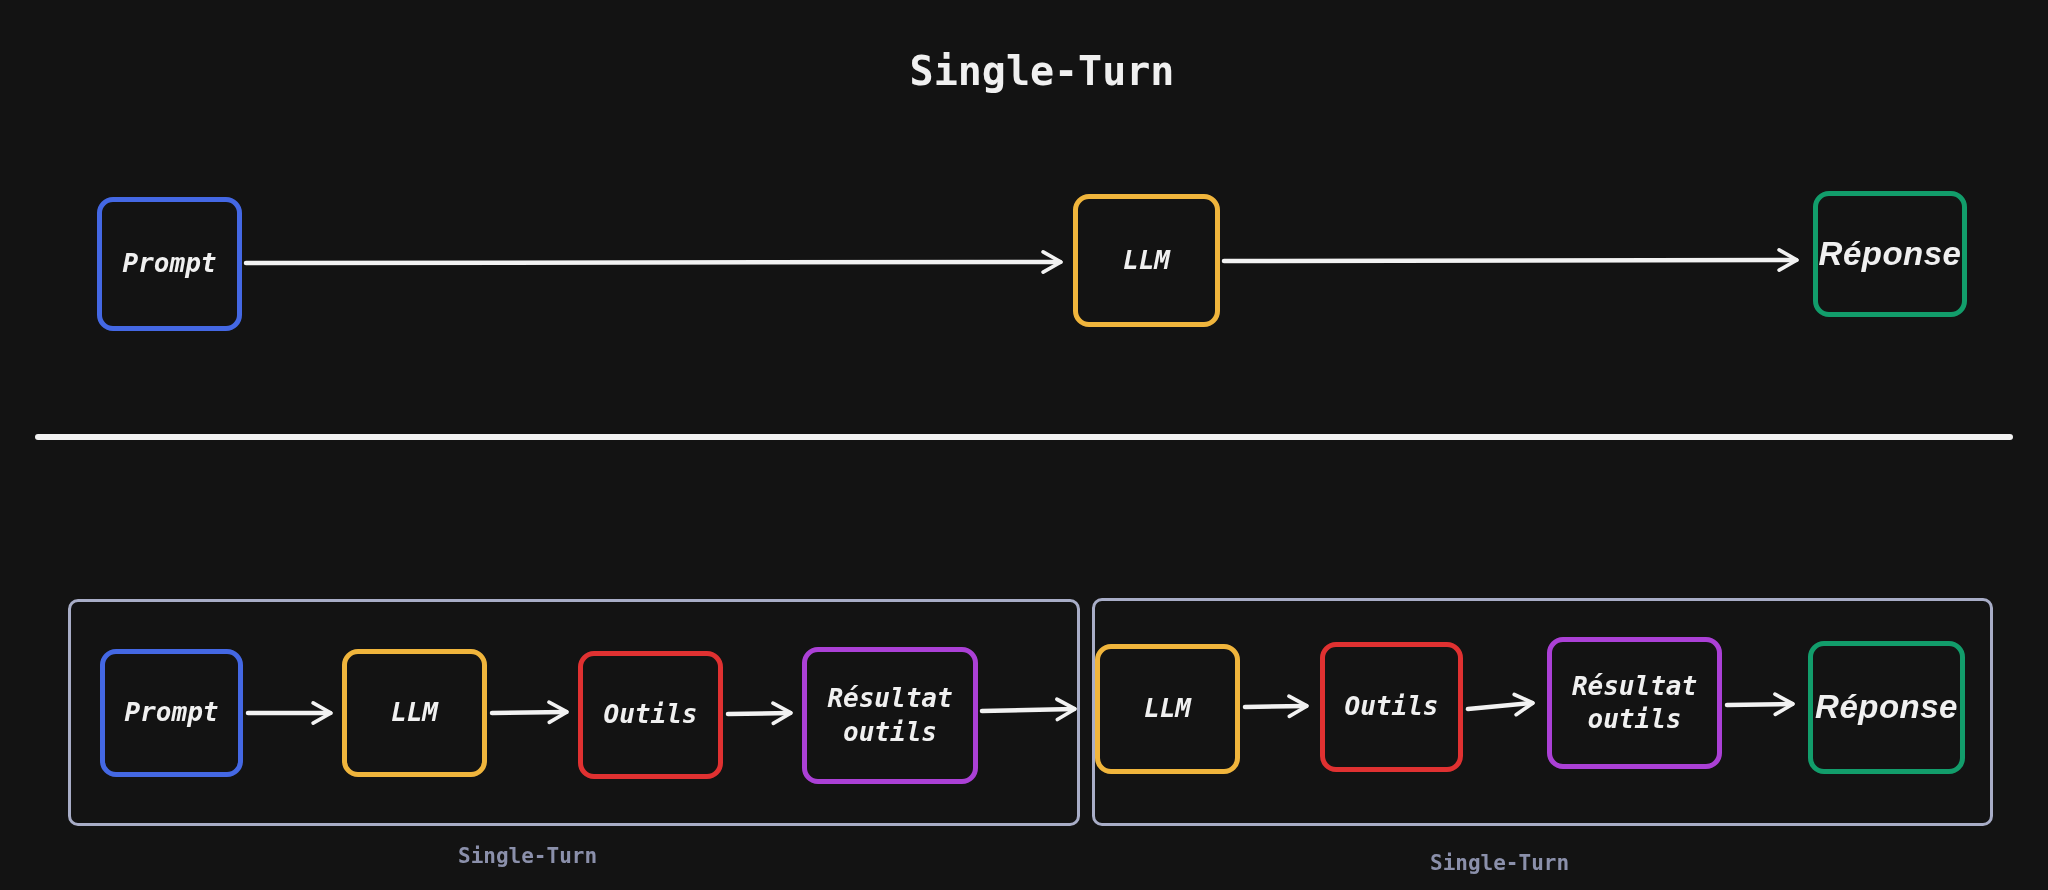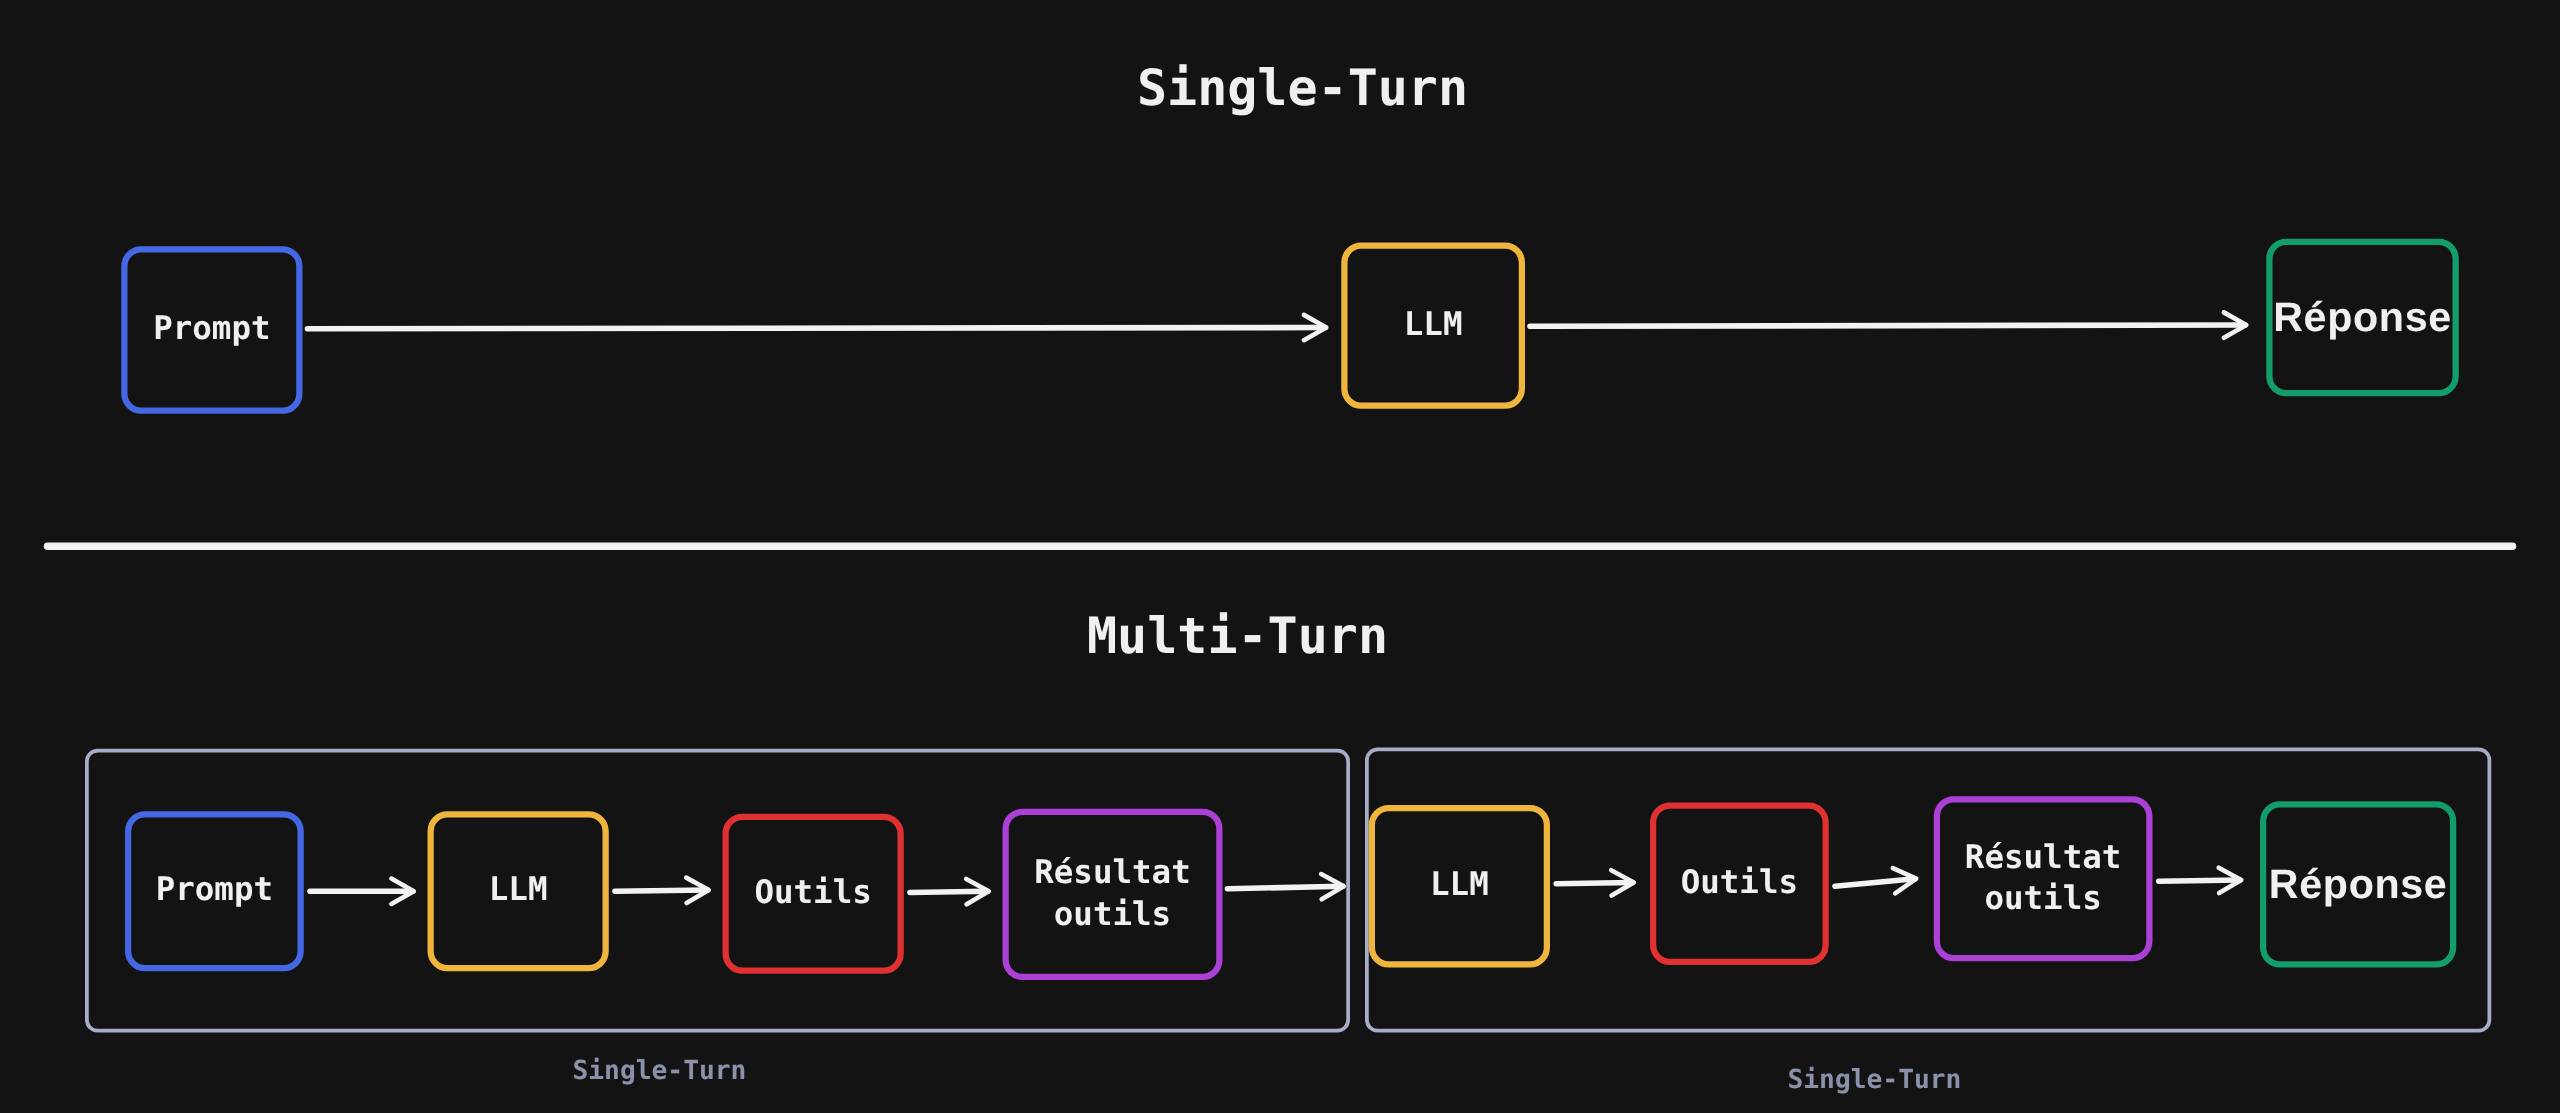--- a/index.html
+++ b/index.html
@@ -32,20 +32,21 @@
   .node {
     position: absolute;
     box-sizing: border-box;
     border: 5px solid #888;
     border-radius: 16px;
     background: transparent;
     display: flex;
     align-items: center;
     justify-content: center;
     text-align: center;
+    font-style: italic;
   }
   .node .label {
     color: var(--text, #f0f0f0);
     font-family: "DejaVu Sans Mono", monospace;
     font-size: 26px;
     font-weight: 700;
     line-height: 1.28;
     padding: 0 4px;
   }
   .node .label.sans {
@@ -112,21 +113,20 @@
   <div class="node" style="left: 1073px; top: 170px; width: 147px; height: 133px; border-color: rgb(240, 181, 60);">
     <span class="label">LLM</span>
   </div>
 
   <div class="node" style="left: 1813px; top: 167px; width: 154px; height: 126px; border-color: rgb(18, 157, 107);">
     <span class="label sans">Réponse</span>
   </div>
 
   <div class="divider"></div>
 
-  <div class="section-title" style="left:990px; top:462px;">Multi-Turn</div>
 
   <div class="group-box" style="left:68px; top:575px; width:1012px; height:227px;"></div>
 
   <div class="node" style="left: 100px; top: 625px; width: 143px; height: 128px; border-color: rgb(68, 104, 228);">
     <span class="label">Prompt</span>
   </div>
 
   <div class="node" style="left: 342px; top: 625px; width: 145px; height: 128px; border-color: rgb(240, 181, 60);">
     <span class="label">LLM</span>
   </div>

